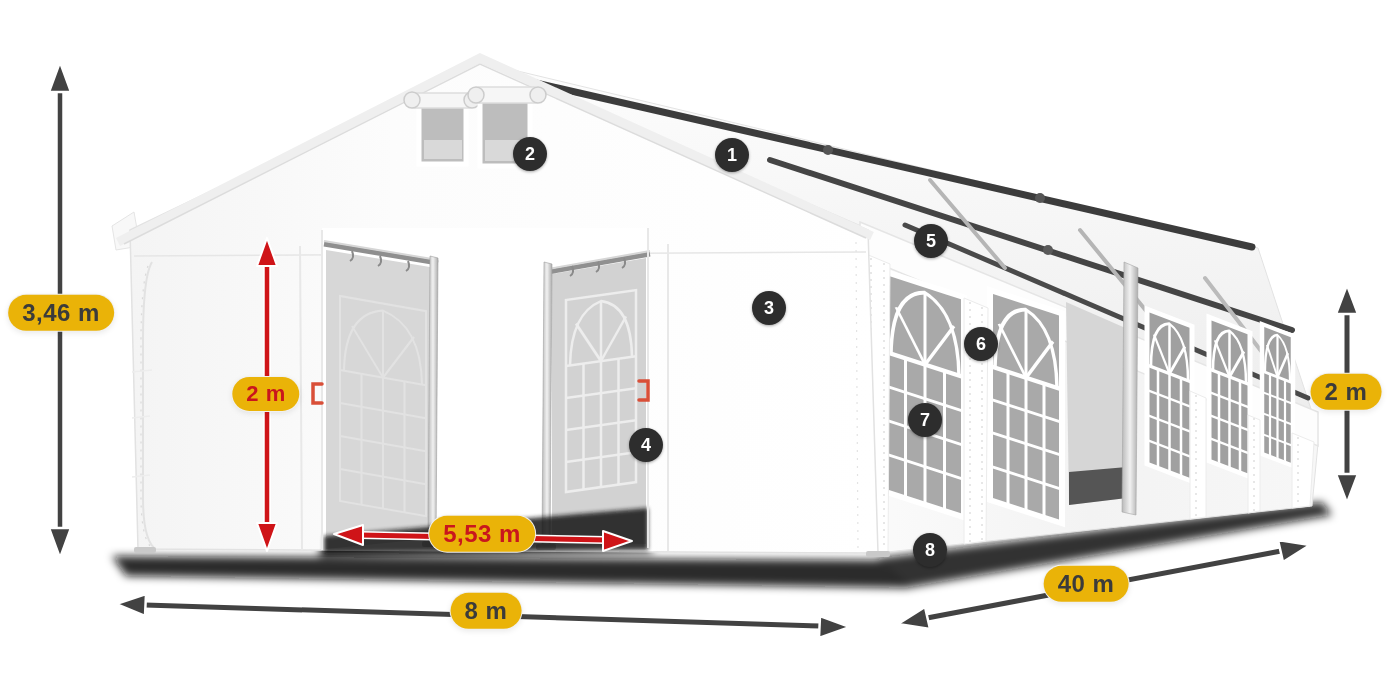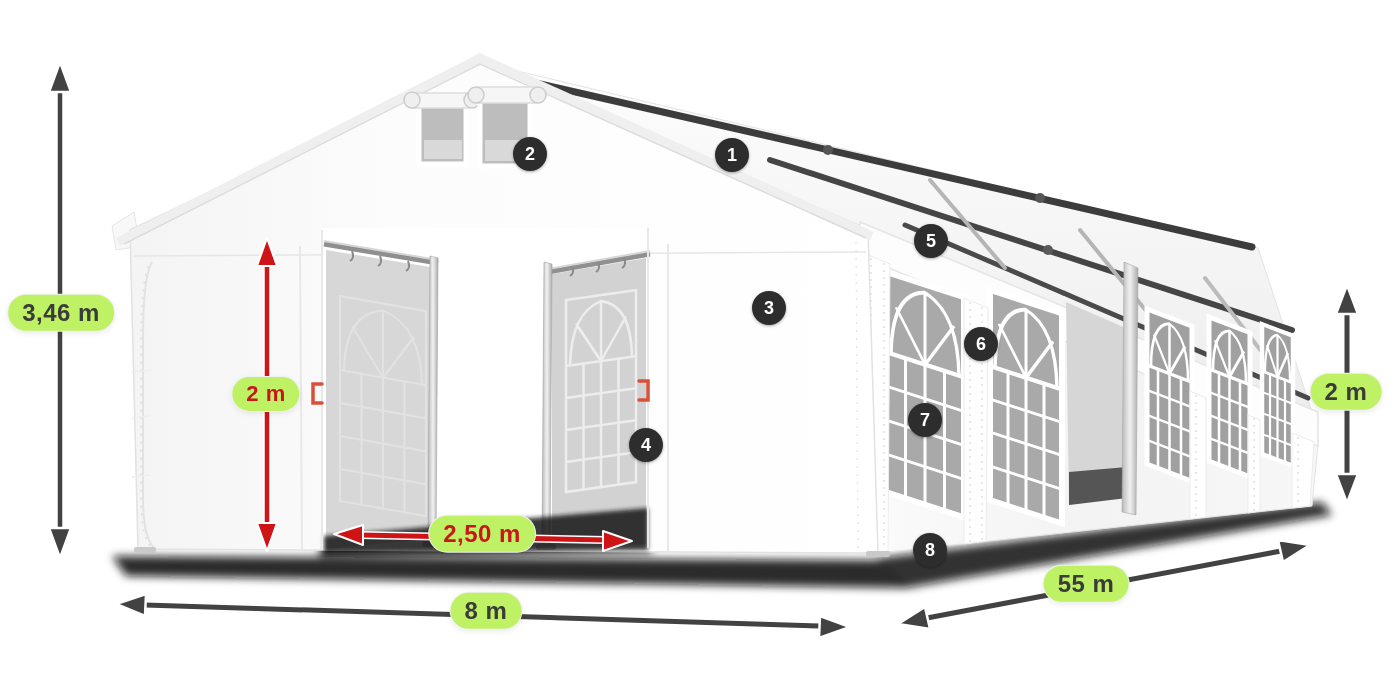--- a/index.html
+++ b/index.html
@@ -3,21 +3,21 @@
 <meta charset="utf-8">
 <style>
   html,body{margin:0;padding:0;background:#ffffff;}
   #stage{
     position:relative;width:1400px;height:700px;background:#ffffff;overflow:hidden;
     font-family:"Liberation Sans", sans-serif;
   }
   #stage svg{position:absolute;left:0;top:0;}
   .pill{
     position:absolute;transform:translate(-50%,-50%);
-    background:#bef264;border-radius:22px;padding:5px 14px;
+    background:#eab308;border-radius:22px;padding:5px 14px;
     font-weight:bold;font-size:24px;line-height:1.1;white-space:nowrap;
     box-shadow:0 0 0 1px #f1f1f1, 0 2px 6px rgba(0,0,0,0.10);
     letter-spacing:0.5px;
   }
   .pill.dark{color:#3b3b3b;}
   .pill.red{color:#c9161d;}
   .badge{
     position:absolute;transform:translate(-50%,-50%);
     width:34px;height:34px;border-radius:50%;
     background:#2d2d2d;color:#ffffff;
@@ -331,23 +331,23 @@
       <line x1="1347" y1="310" x2="1347" y2="478" stroke="#ffffff" stroke-width="9"></line>
       <line x1="1347" y1="310" x2="1347" y2="478" stroke="#424242" stroke-width="5"></line>
       <polygon points="1347,285 1336,314 1358,314" fill="#424242" stroke="#ffffff" stroke-width="2.5" stroke-linejoin="round"></polygon>
       <polygon points="1347,503 1336,474 1358,474" fill="#424242" stroke="#ffffff" stroke-width="2.5" stroke-linejoin="round"></polygon>
     </g>
   </g>
 </svg>
 
 <div class="pill dark" style="left:61px;top:313px;">3,46 m</div>
 <div class="pill red" style="left:266px;top:394px;font-size:22px;">2 m</div>
-<div class="pill red" style="left:482px;top:534px;">2,50 m</div>
+<div class="pill red" style="left:482px;top:534px;">5,53 m</div>
 <div class="pill dark" style="left:486px;top:611px;text-align:center;">8 m</div>
-<div class="pill dark" style="left:1086px;top:584px;">55 m</div>
+<div class="pill dark" style="left:1086px;top:584px;">40 m</div>
 <div class="pill dark" style="left:1346px;top:392px;">2 m</div>
 
 <div class="badge" style="left:732px;top:155px;">1</div>
 <div class="badge" style="left:530px;top:154px;">2</div>
 <div class="badge" style="left:769px;top:308px;">3</div>
 <div class="badge" style="left:646px;top:445px;">4</div>
 <div class="badge" style="left:931px;top:241px;">5</div>
 <div class="badge" style="left:981px;top:344px;">6</div>
 <div class="badge" style="left:925px;top:420px;">7</div>
 <div class="badge" style="left:930px;top:550px;">8</div>

